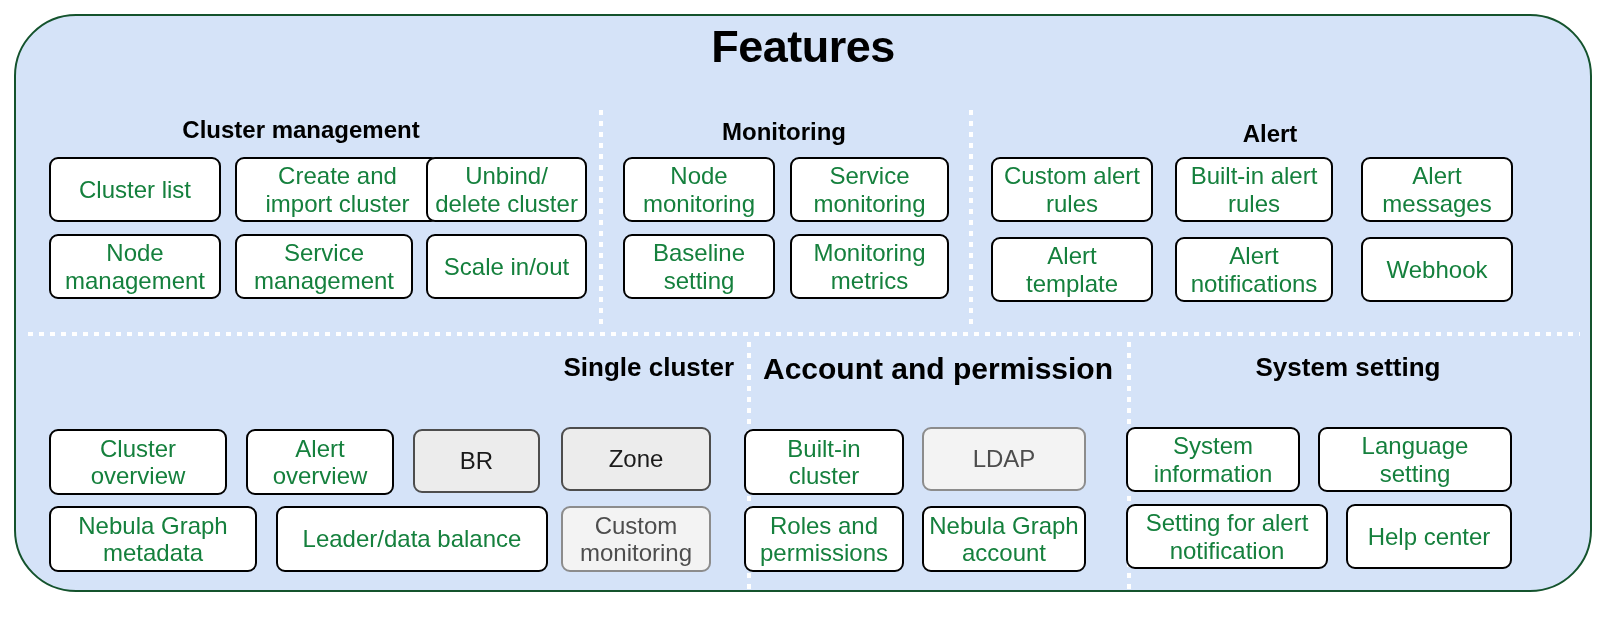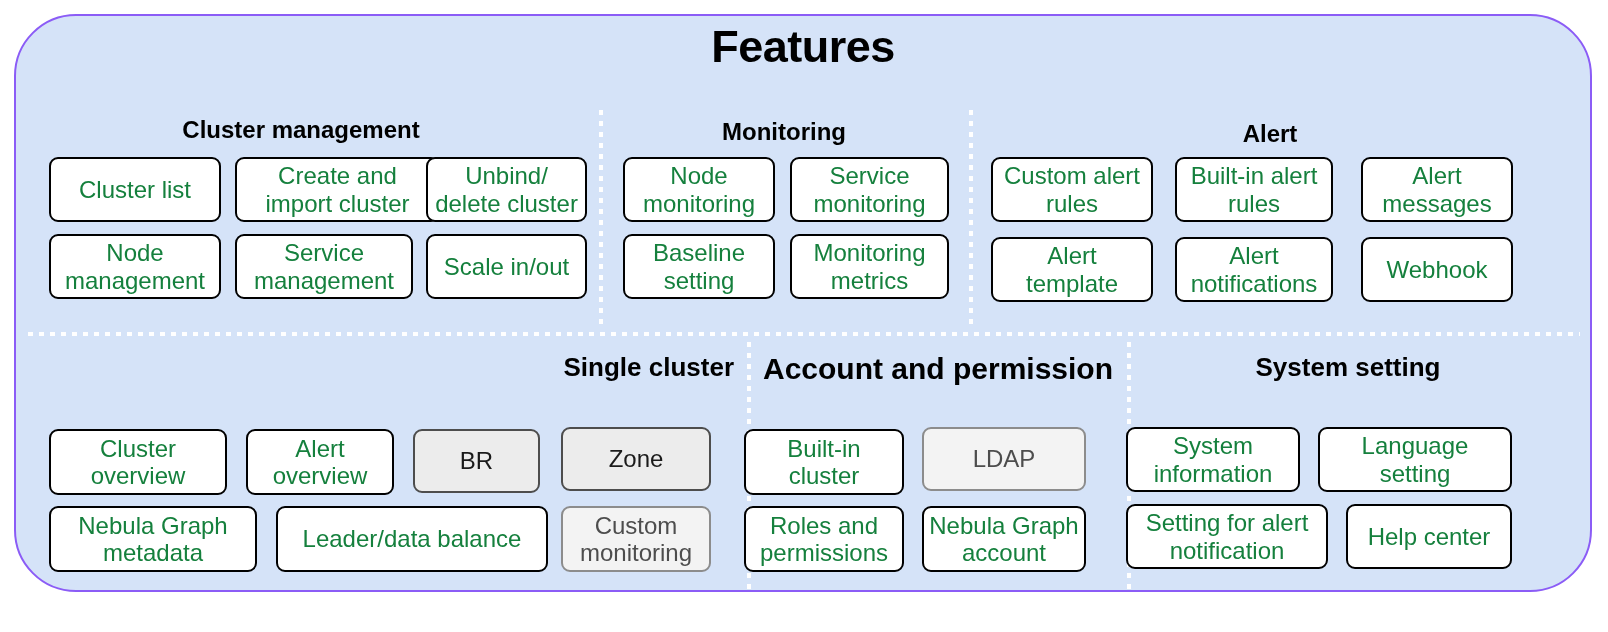--- a/index.html
+++ b/index.html
@@ -16,21 +16,21 @@
 
   
   #features-panel {
     position: absolute;
     left: 14px;
     top: 14px;
     width: 1578px;
     height: 578px;
     box-sizing: border-box;
     background: #d5e3f8;
-    border: 2px solid #8b5cf6;
+    border: 2px solid #14532d;
     border-radius: 62px;
     overflow: hidden;
   }
 
   
   #panel-title {
     position: absolute;
     left: 0;
     top: 6px;
     width: 100%;

